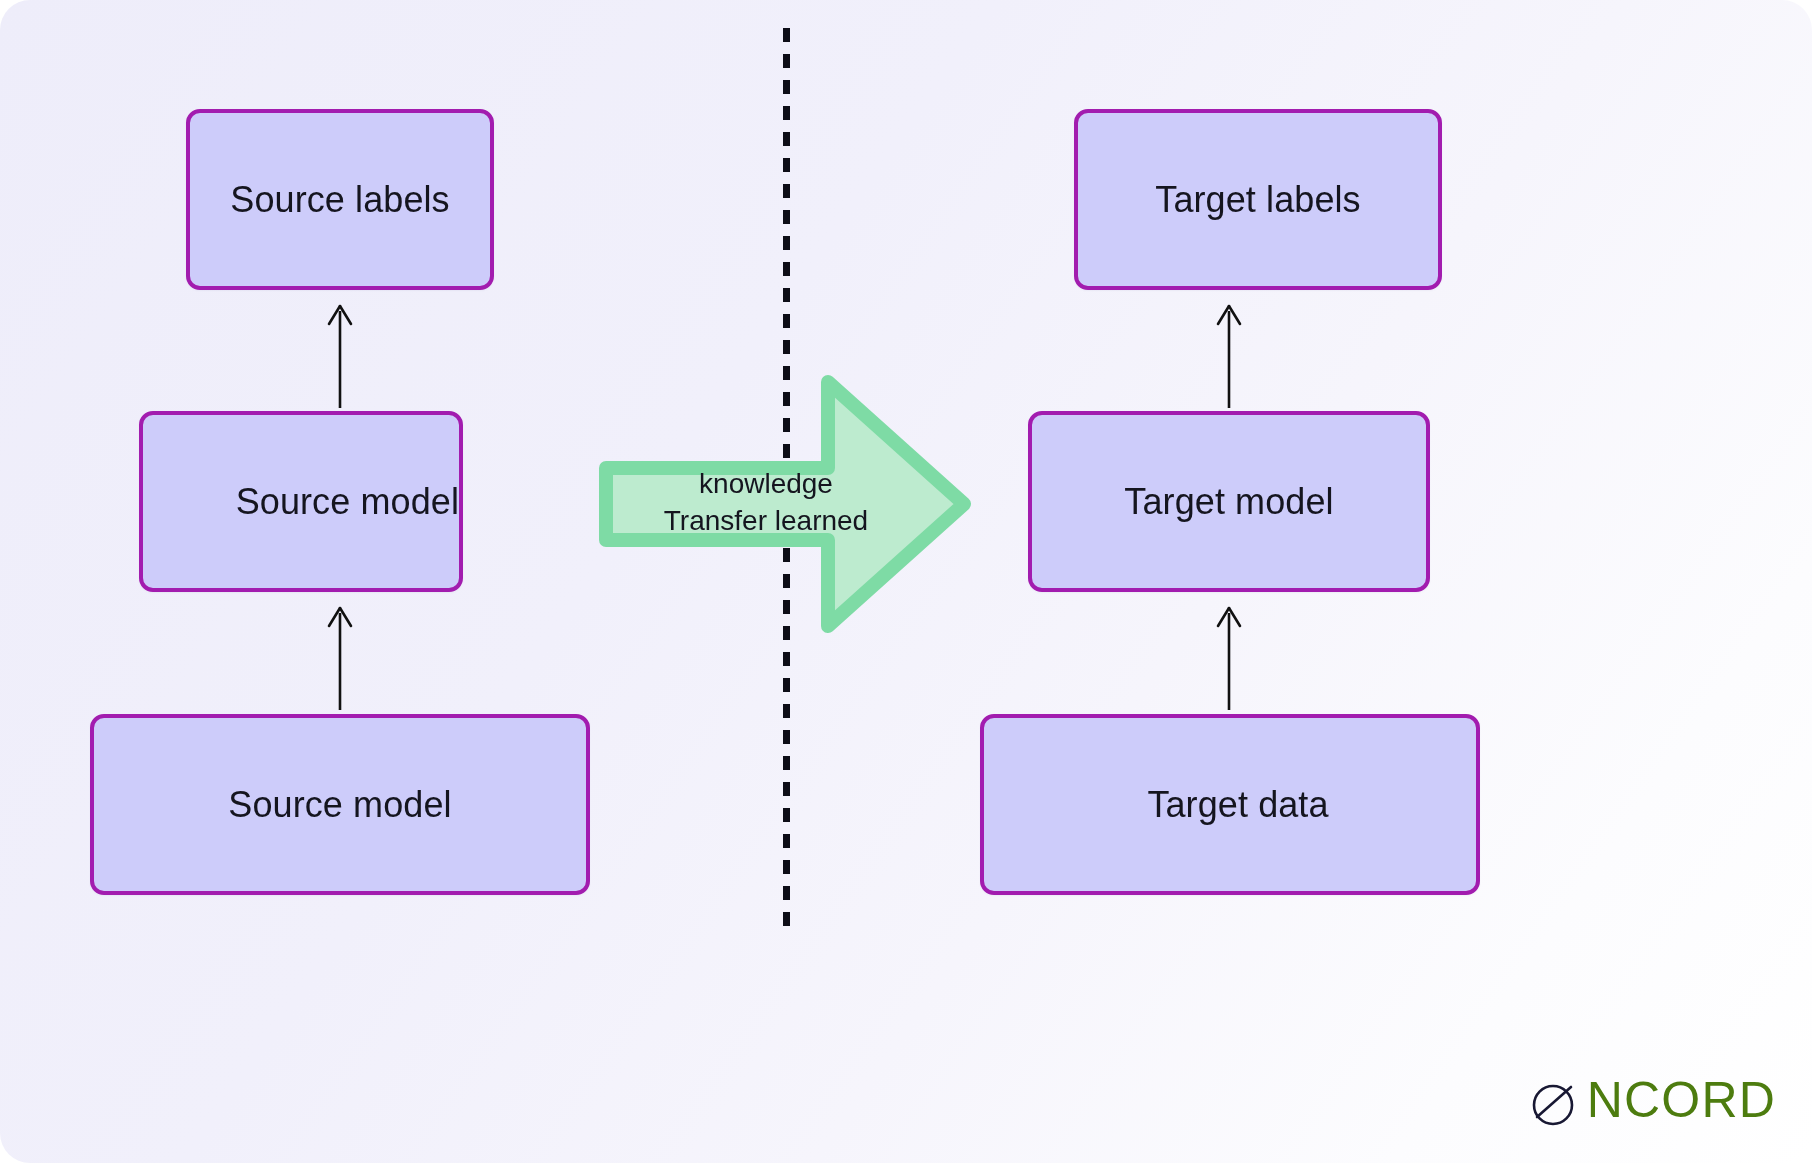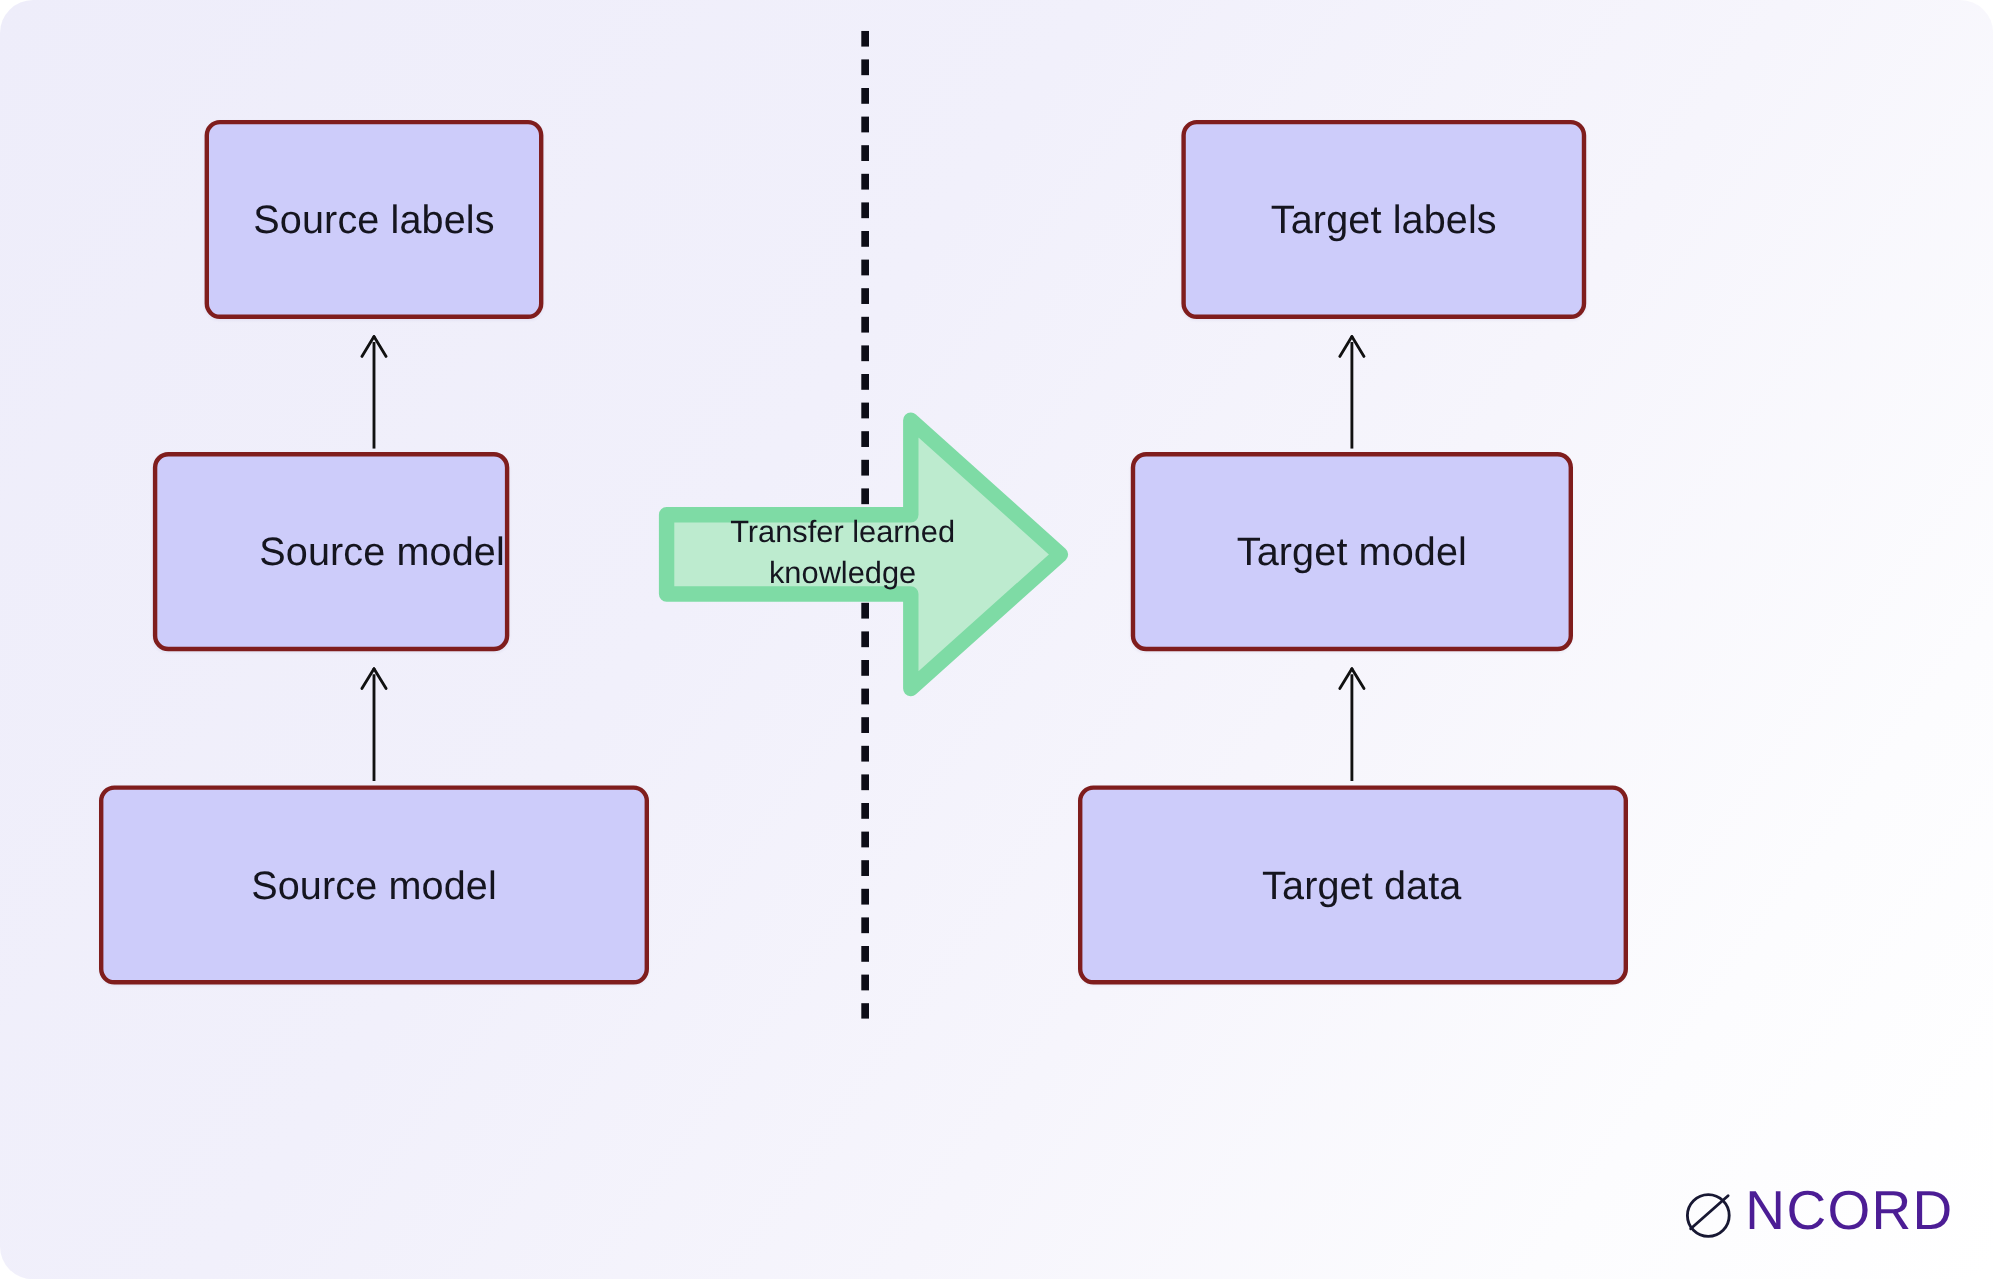--- a/index.html
+++ b/index.html
@@ -26,21 +26,21 @@
     width: 1812px;
     height: 1163px;
     border-radius: 30px;
     background: linear-gradient(125deg, #eeedfa 0%, #f1f0fb 38%, #f6f5fc 62%, #fcfcfe 84%, #ffffff 100%);
   }
 
   
   .node {
     position: absolute;
     background: #cdccfa;
-    border: 4px solid #7f1d1d;
+    border: 4px solid #a21caf;
     border-radius: 14px;
     display: flex;
     align-items: center;
     justify-content: center;
     box-shadow: 0 1px 2px rgba(90,90,160,0.06);
   }
   .node-label {
     font-family: "Liberation Sans", sans-serif;
     font-size: 36px;
     font-weight: 400;
@@ -112,21 +112,21 @@
     bottom: 36px;
     display: flex;
     align-items: center;
     height: 54px;
   }
   #logo svg { display: block; }
   #logo-wordmark {
     font-family: "Liberation Sans", sans-serif;
     font-size: 50px;
     letter-spacing: 1.2px;
-    color: #4c1d95;
+    color: #4d7c0f;
     font-weight: 300;
     line-height: 1;
     margin-left: 2px;
   }
 </style>
 </head>
 <body>
 
 <div id="canvas">
   <div id="panel"></div>
@@ -195,22 +195,22 @@
                L232 98
                L232 12
                L368 134
                L232 256
                L232 170
                L10 170 Z" fill="#bdebcf" stroke="#7edba5" stroke-width="14" stroke-linejoin="round" stroke-linecap="round"></path>
     </svg>
   </div>
 
   <div id="transfer-label">
+    <div>knowledge</div>
     <div>Transfer learned</div>
-    <div>knowledge</div>
   </div>
 
   <div id="logo">
     <svg width="58" height="54" viewBox="0 0 58 54" xmlns="http://www.w3.org/2000/svg">
       <circle cx="26" cy="32" r="19" fill="none" stroke="#181833" stroke-width="2.6"></circle>
       <line x1="10" y1="44" x2="44" y2="14" stroke="#181833" stroke-width="2.6" stroke-linecap="round"></line>
     </svg>
     <span id="logo-wordmark">NCORD</span>
   </div>
 </div>

